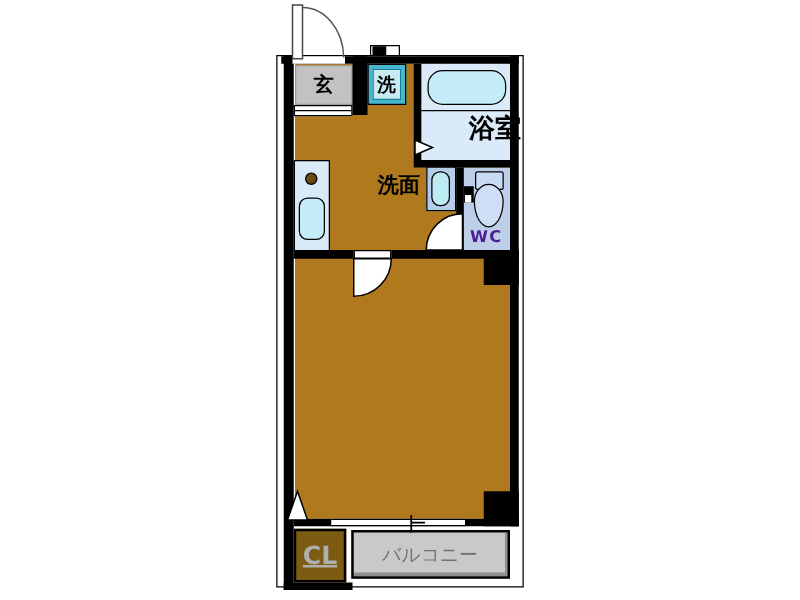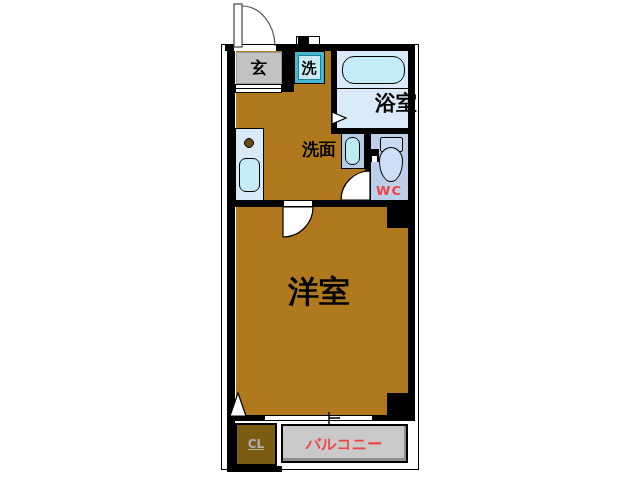--- a/index.html
+++ b/index.html
@@ -78,18 +78,17 @@
     <path d="M370 171 A29 29 0 0 0 341 200 L370 200 Z" fill="#ffffff" stroke="#000000" stroke-width="1.2"></path>
     <path d="M332 112 L346 118 L332 124 Z" fill="#ffffff" stroke="#000000" stroke-width="1.2"></path>
     <path d="M238 393 L246 416 L230 416 Z" fill="#ffffff" stroke="#000000" stroke-width="1.2"></path>
     <path d="M329 412 L329 426 M329 418 L340 418" fill="none" stroke="#000000" stroke-width="1.4"></path>
   </svg>
 
   <span class="lbl" style="left:259px;top:68px;font-size:16px;">玄</span>
   <span class="lbl" style="left:309px;top:68px;font-size:15px;">洗</span>
   <span class="lbl" style="left:396px;top:103px;font-size:21px;">浴室</span>
   <span class="lbl" style="left:319px;top:149px;font-size:17px;">洗面</span>
-  <span class="lbl" style="left:389px;top:190px;font-size:13px;color:#ef4444;letter-spacing:1px;">WC</span>
-  <span class="lbl" style="left:319px;top:291px;font-size:31px;">洋室</span>
-  <span class="lbl" style="left:256px;top:444px;font-size:12px;color:#AFAFAF;text-decoration:underline;">CL</span>
-  <span class="lbl" style="left:344px;top:444px;font-size:15px;color:#ef4444;font-weight:700;">バルコニー</span>
+  <span class="lbl" style="left:389px;top:190px;font-size:13px;color:#4c1d95;letter-spacing:1px;">WC</span>
+  <span class="lbl" style="left:256px;top:444px;font-size:20px;color:#AFAFAF;text-decoration:underline;">CL</span>
+  <span class="lbl" style="left:344px;top:444px;font-size:15px;color:#737373;font-weight:400;">バルコニー</span>
 
 </div>
 
 </body></html>

